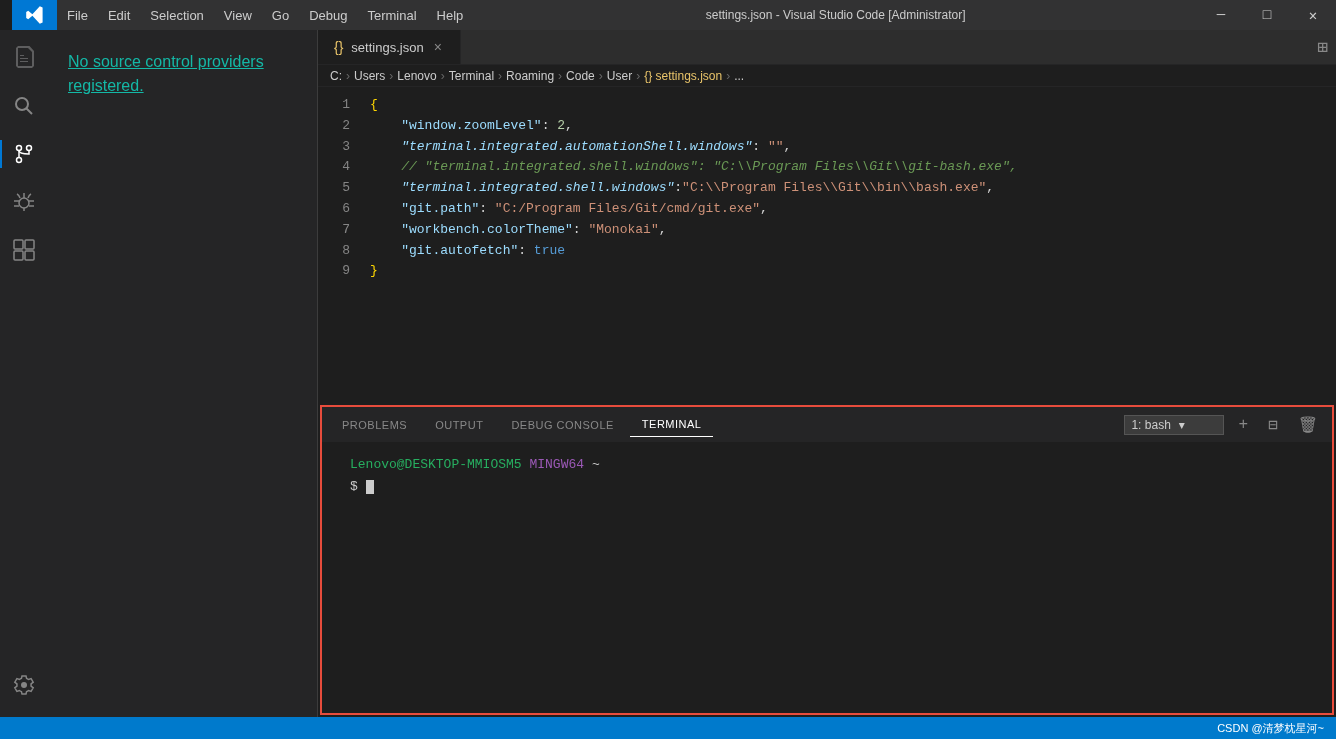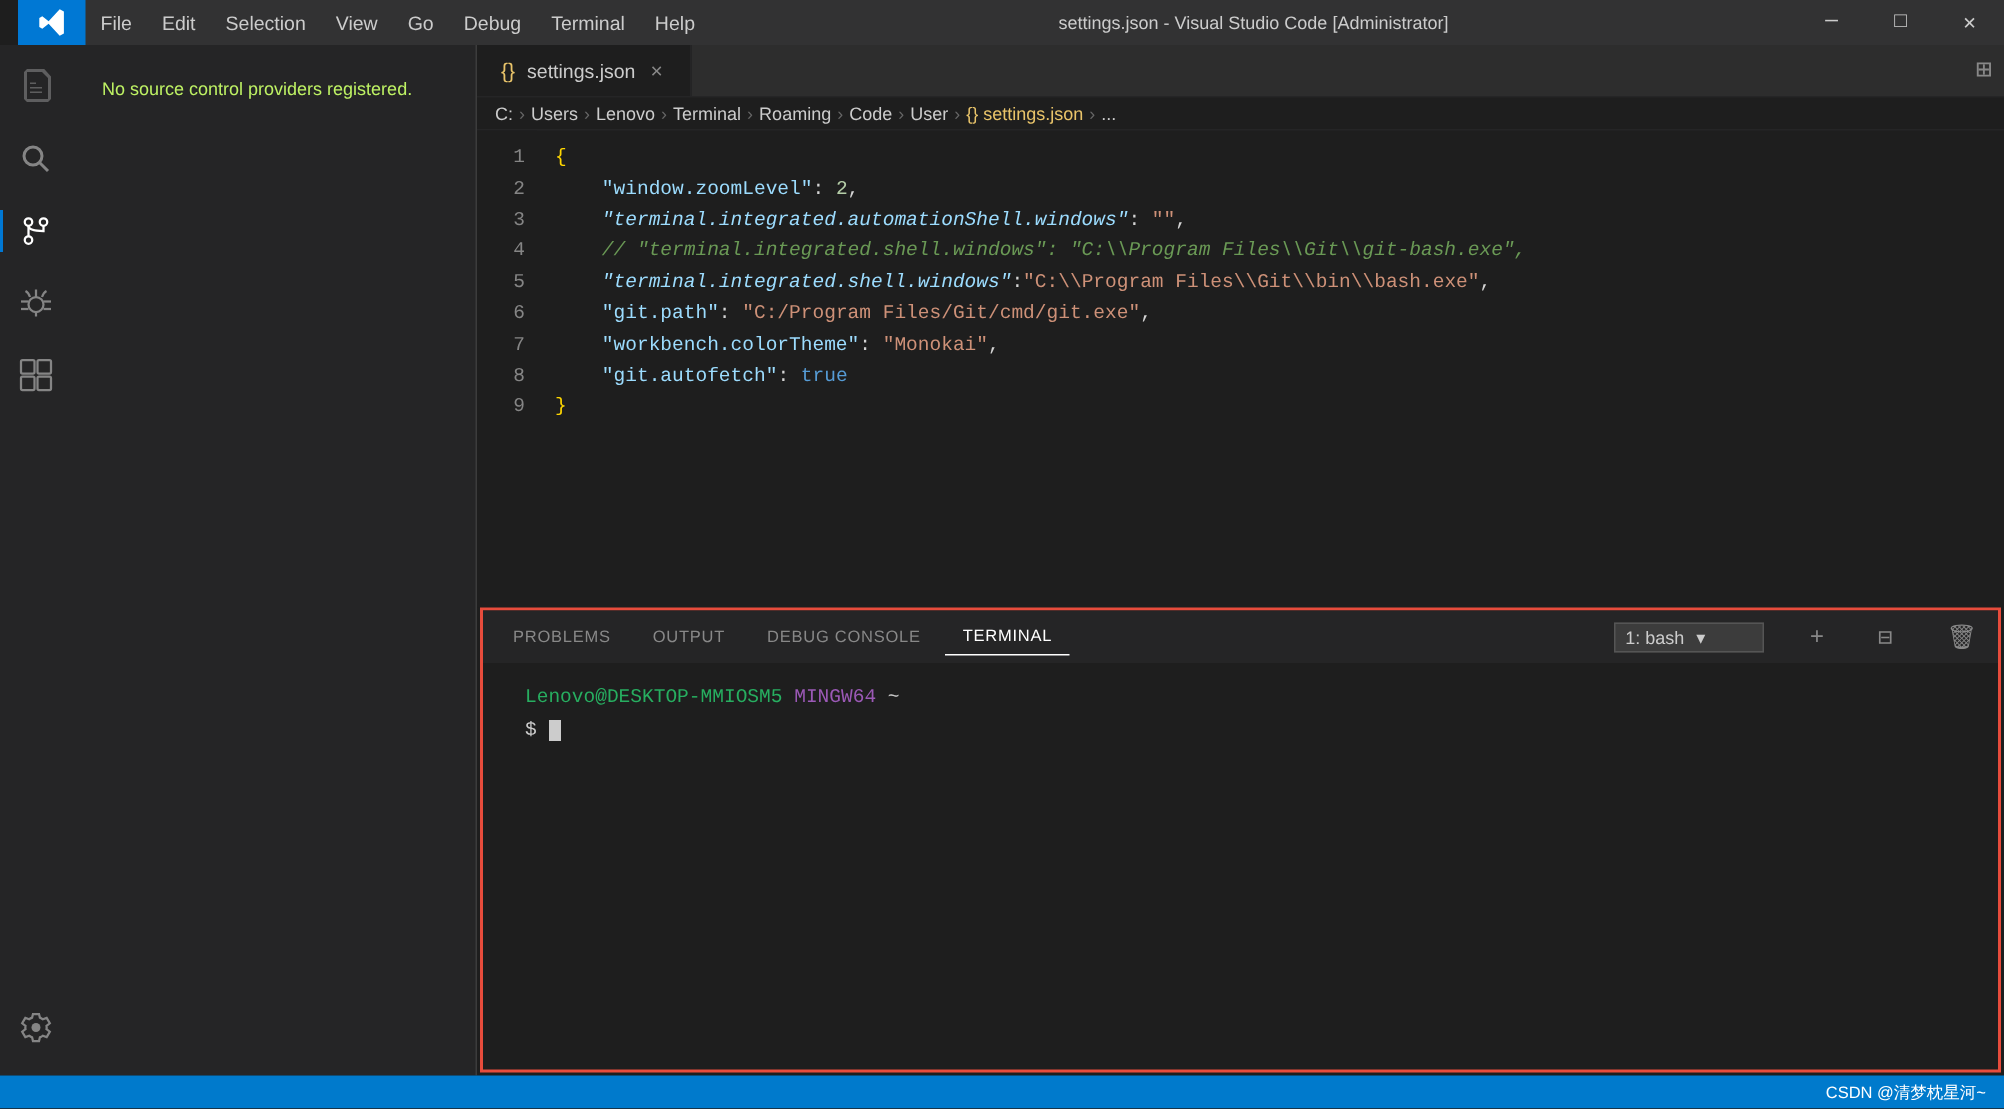--- a/index.html
+++ b/index.html
@@ -128,25 +128,26 @@
     .sidebar-title {
       color: #bbbbbb;
       font-size: 11px;
       font-family: 'Segoe UI', sans-serif;
       font-weight: 700;
       letter-spacing: 1px;
       padding: 8px 16px 8px 20px;
       text-transform: uppercase;
     }
     .sidebar-content {
-      color: #bef264;
-      font-size: 12px;
+      color: #14b8a6;
+      font-size: 16px;
       font-family: 'Segoe UI', sans-serif;
       padding: 12px 20px;
       line-height: 1.5;
+      text-decoration: underline;
     }
 
     
     .editor-area {
       flex: 1;
       display: flex;
       flex-direction: column;
       overflow: hidden;
       background: #1e1e1e;
     }
@@ -291,21 +292,21 @@
       text-align: center;
     }
     .panel-tab.active {
       color: #ffffff;
       border-bottom: 1px solid #ffffff;
     }
     .panel-tab-right {
       margin-left: auto;
       display: flex;
       align-items: center;
-      gap: 24px;
+      gap: 8px;
     }
     .panel-dropdown {
       background: #3c3c3c;
       border: 1px solid #555;
       color: #ccc;
       font-size: 12px;
       font-family: 'Segoe UI', sans-serif;
       padding: 2px 6px;
       display: flex;
       align-items: center;

